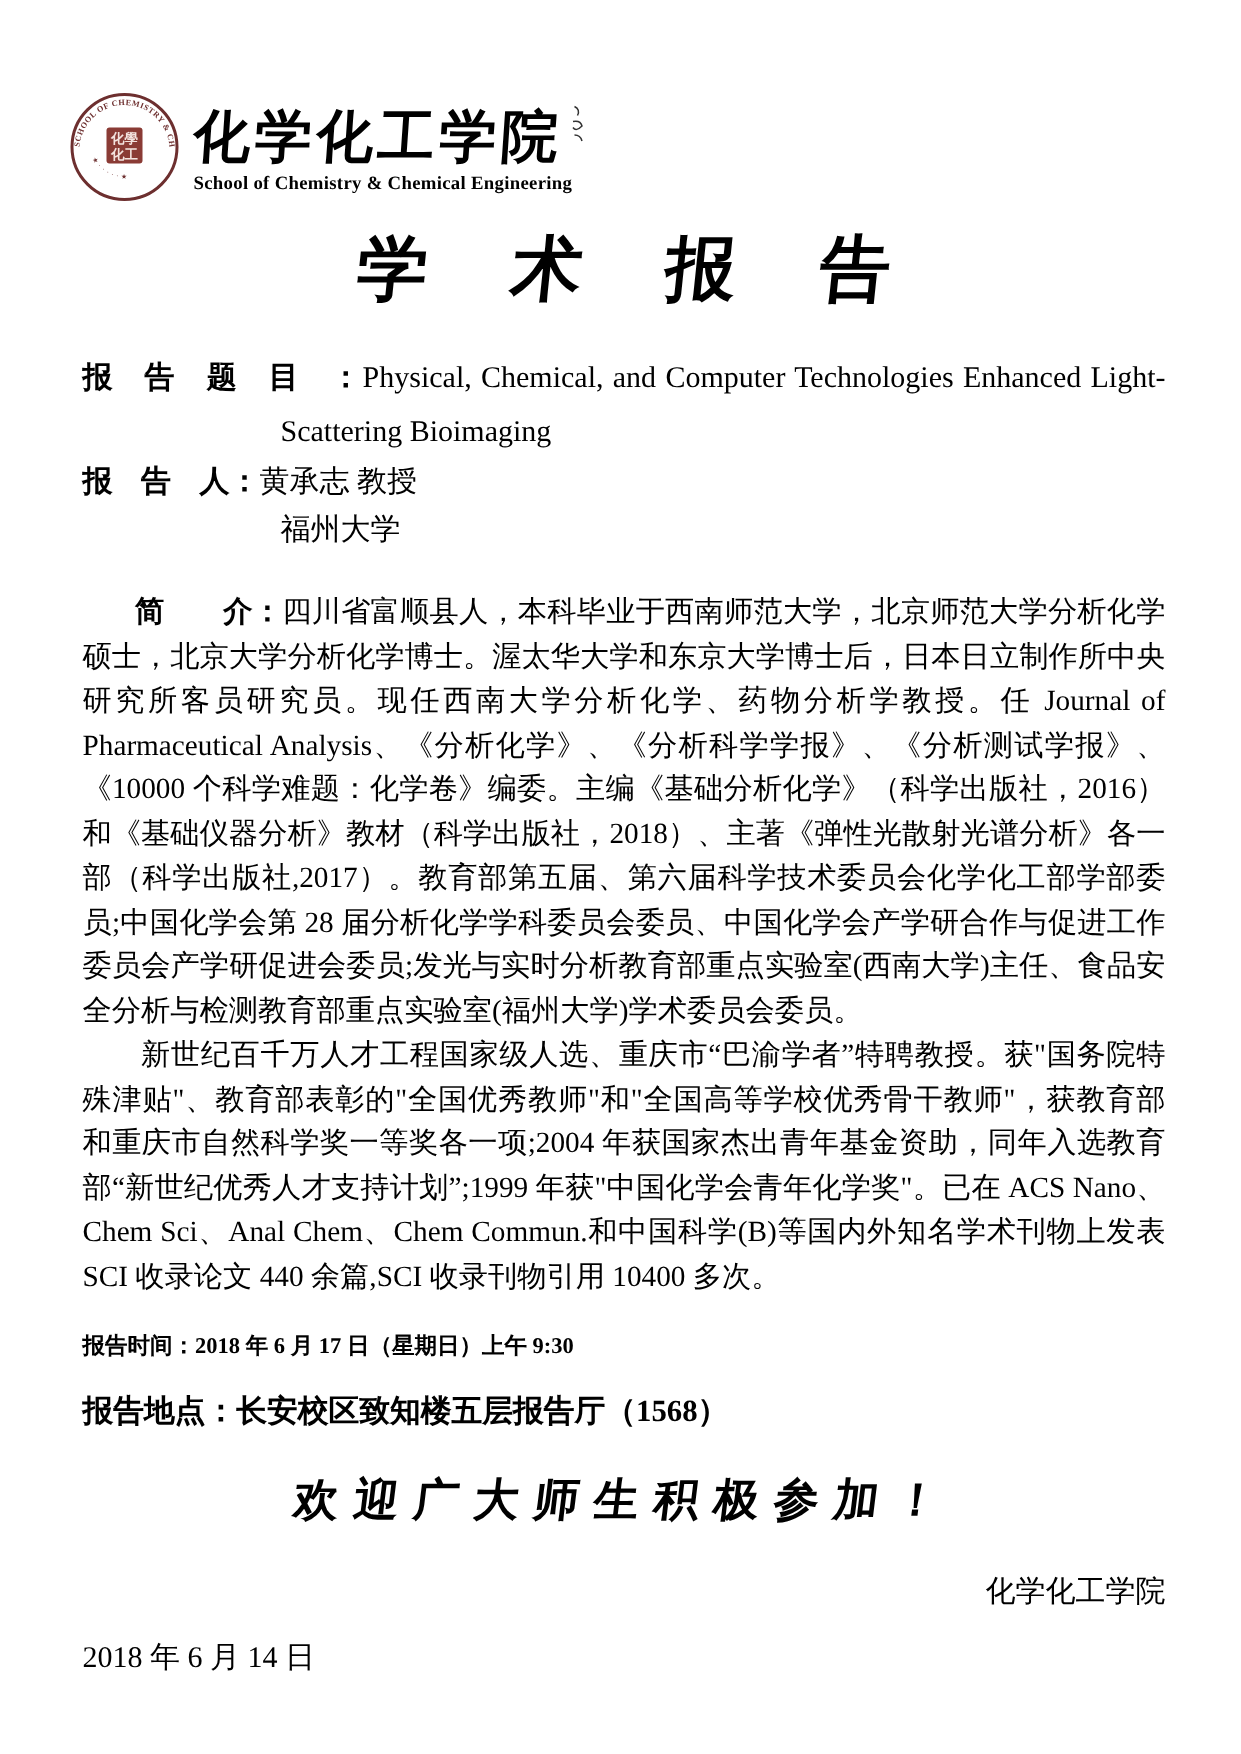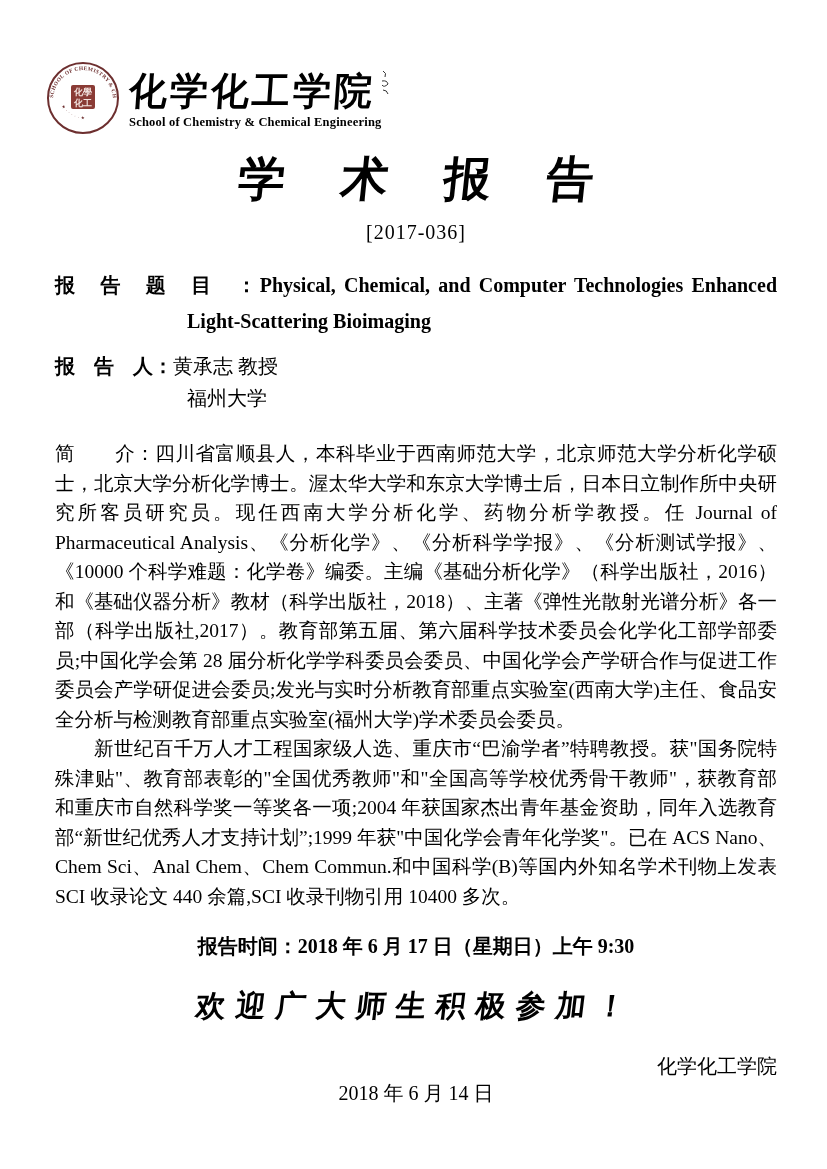--- a/index.html
+++ b/index.html
@@ -29,41 +29,41 @@
     text-align:center; font-size:47px; font-weight:bold;
     letter-spacing:22px; padding-left:22px; margin-top:12px;
     transform:skewX(-6deg);
   }
   .issue { text-align:center; font-size:20px; margin-top:10px; letter-spacing:1px; }
 
   
   .hang { margin:0 0 0 132px; text-indent:-132px; text-align:justify; }
   .lbl { font-weight:bold; word-spacing:7px;font-family:Liberation Mono, monospace; }
   .title-block { margin-top:24px; font-size:20px; line-height:35px; }
-  .title-en { font-weight:bold; }
-  .speaker-block { margin-top:12px; font-size:20px; line-height:30px; }
+  .title-en { font-weight:normal; }
+  .speaker-block { font-size:20px; line-height:30px; }
   .speaker-name { font-weight:normal; }
 
   
   .intro { margin-top:26px; font-size:19.5px; line-height:29.5px; }
   .intro p { margin:0; text-align:justify; }
   .intro .p2 { text-indent:2em; }
-  .intro-lbl { font-weight:normal; }
+  .intro-lbl { font-weight:bold;margin-left:35px; }
 
   
-  .time-line  { margin-top:22px; font-size:20px; font-weight:bold;text-align:center; }
+  .time-line  { margin-top:22px; font-size:15px; font-weight:bold; }
   .place-line { margin-top:19px; font-size:20.5px; font-weight:bold; }
 
   
   .welcome {
     text-align:center; font-size:30px; font-weight:bold;
     letter-spacing:10px; margin-top:26px; transform:skewX(-7deg);
   }
   .sign { text-align:right; font-size:20px; margin-top:26px; }
-  .date { text-align:center; font-size:20px; }
+  .date { text-align:left; font-size:20px; margin-top:17px; }
 </style>
 </head>
 <body>
 
 <div class="page">
 
   <div class="logo-row">
     <span class="seal">
       <svg viewBox="0 0 76 76" width="76" height="76">
         <circle cx="38" cy="38" r="35" fill="#ffffff" stroke="#6d2f2f" stroke-width="2"></circle>
@@ -90,21 +90,20 @@
             <path d="M4 3 q4 2 2 6 M3 13 q5 -1 6 3 q-4 4 -6 1 M4 22 q4 0 5 4" stroke="#333" stroke-width="1" fill="none"></path>
           </svg>
         </span>
       </div>
       <div class="logo-en">School of Chemistry &amp; Chemical Engineering</div>
     </div>
   </div>
 
   <div class="main-title">学 术 报 告</div>
 
-  <div class="issue">[2017-036]</div>
 
   <div class="title-block">
     <p class="hang">
       <span class="lbl">报 告 题 目 ：</span><span class="title-en">Physical, Chemical, and Computer Technologies Enhanced Light-Scattering Bioimaging</span>
     </p>
   </div>
 
   <div class="speaker-block">
     <p class="hang">
       <span class="lbl">报 告 人：</span><span class="speaker-name">黄承志 教授</span><br>
@@ -116,19 +115,22 @@
     <p class="p1">
       <span class="intro-lbl">简　　介：</span><span>四川省富顺县人，本科毕业于西南师范大学，北京师范大学分析化学硕士，北京大学分析化学博士。渥太华大学和东京大学博士后，日本日立制作所中央研究所客员研究员。现任西南大学分析化学、药物分析学教授。任 Journal of Pharmaceutical Analysis、《分析化学》、《分析科学学报》、《分析测试学报》、《10000 个科学难题：化学卷》编委。主编《基础分析化学》（科学出版社，2016）和《基础仪器分析》教材（科学出版社，2018）、主著《弹性光散射光谱分析》各一部（科学出版社,2017）。教育部第五届、第六届科学技术委员会化学化工部学部委员;中国化学会第 28 届分析化学学科委员会委员、中国化学会产学研合作与促进工作委员会产学研促进会委员;发光与实时分析教育部重点实验室(西南大学)主任、食品安全分析与检测教育部重点实验室(福州大学)学术委员会委员。</span>
     </p>
     <p class="p2">新世纪百千万人才工程国家级人选、重庆市“巴渝学者”特聘教授。获"国务院特殊津贴"、教育部表彰的"全国优秀教师"和"全国高等学校优秀骨干教师"，获教育部和重庆市自然科学奖一等奖各一项;2004 年获国家杰出青年基金资助，同年入选教育部“新世纪优秀人才支持计划”;1999 年获"中国化学会青年化学奖"。已在 ACS Nano、Chem Sci、Anal Chem、Chem Commun.和中国科学(B)等国内外知名学术刊物上发表 SCI 收录论文 440 余篇,SCI 收录刊物引用 10400 多次。</p>
   </div>
 
   <div class="time-line">
     <span>报告时间：</span><span>2018 年 6 月 17 日（星期日）上午 9:30</span>
   </div>
 
+  <div class="place-line">
+    <span>报告地点：</span><span>长安校区致知楼五层报告厅（1568）</span>
+  </div>
 
   <div class="welcome">欢迎广大师生积极参加！</div>
 
   <div class="sign">化学化工学院</div>
   <div class="date">2018 年 6 月 14 日</div>
 
 </div>
 
 </body></html>

